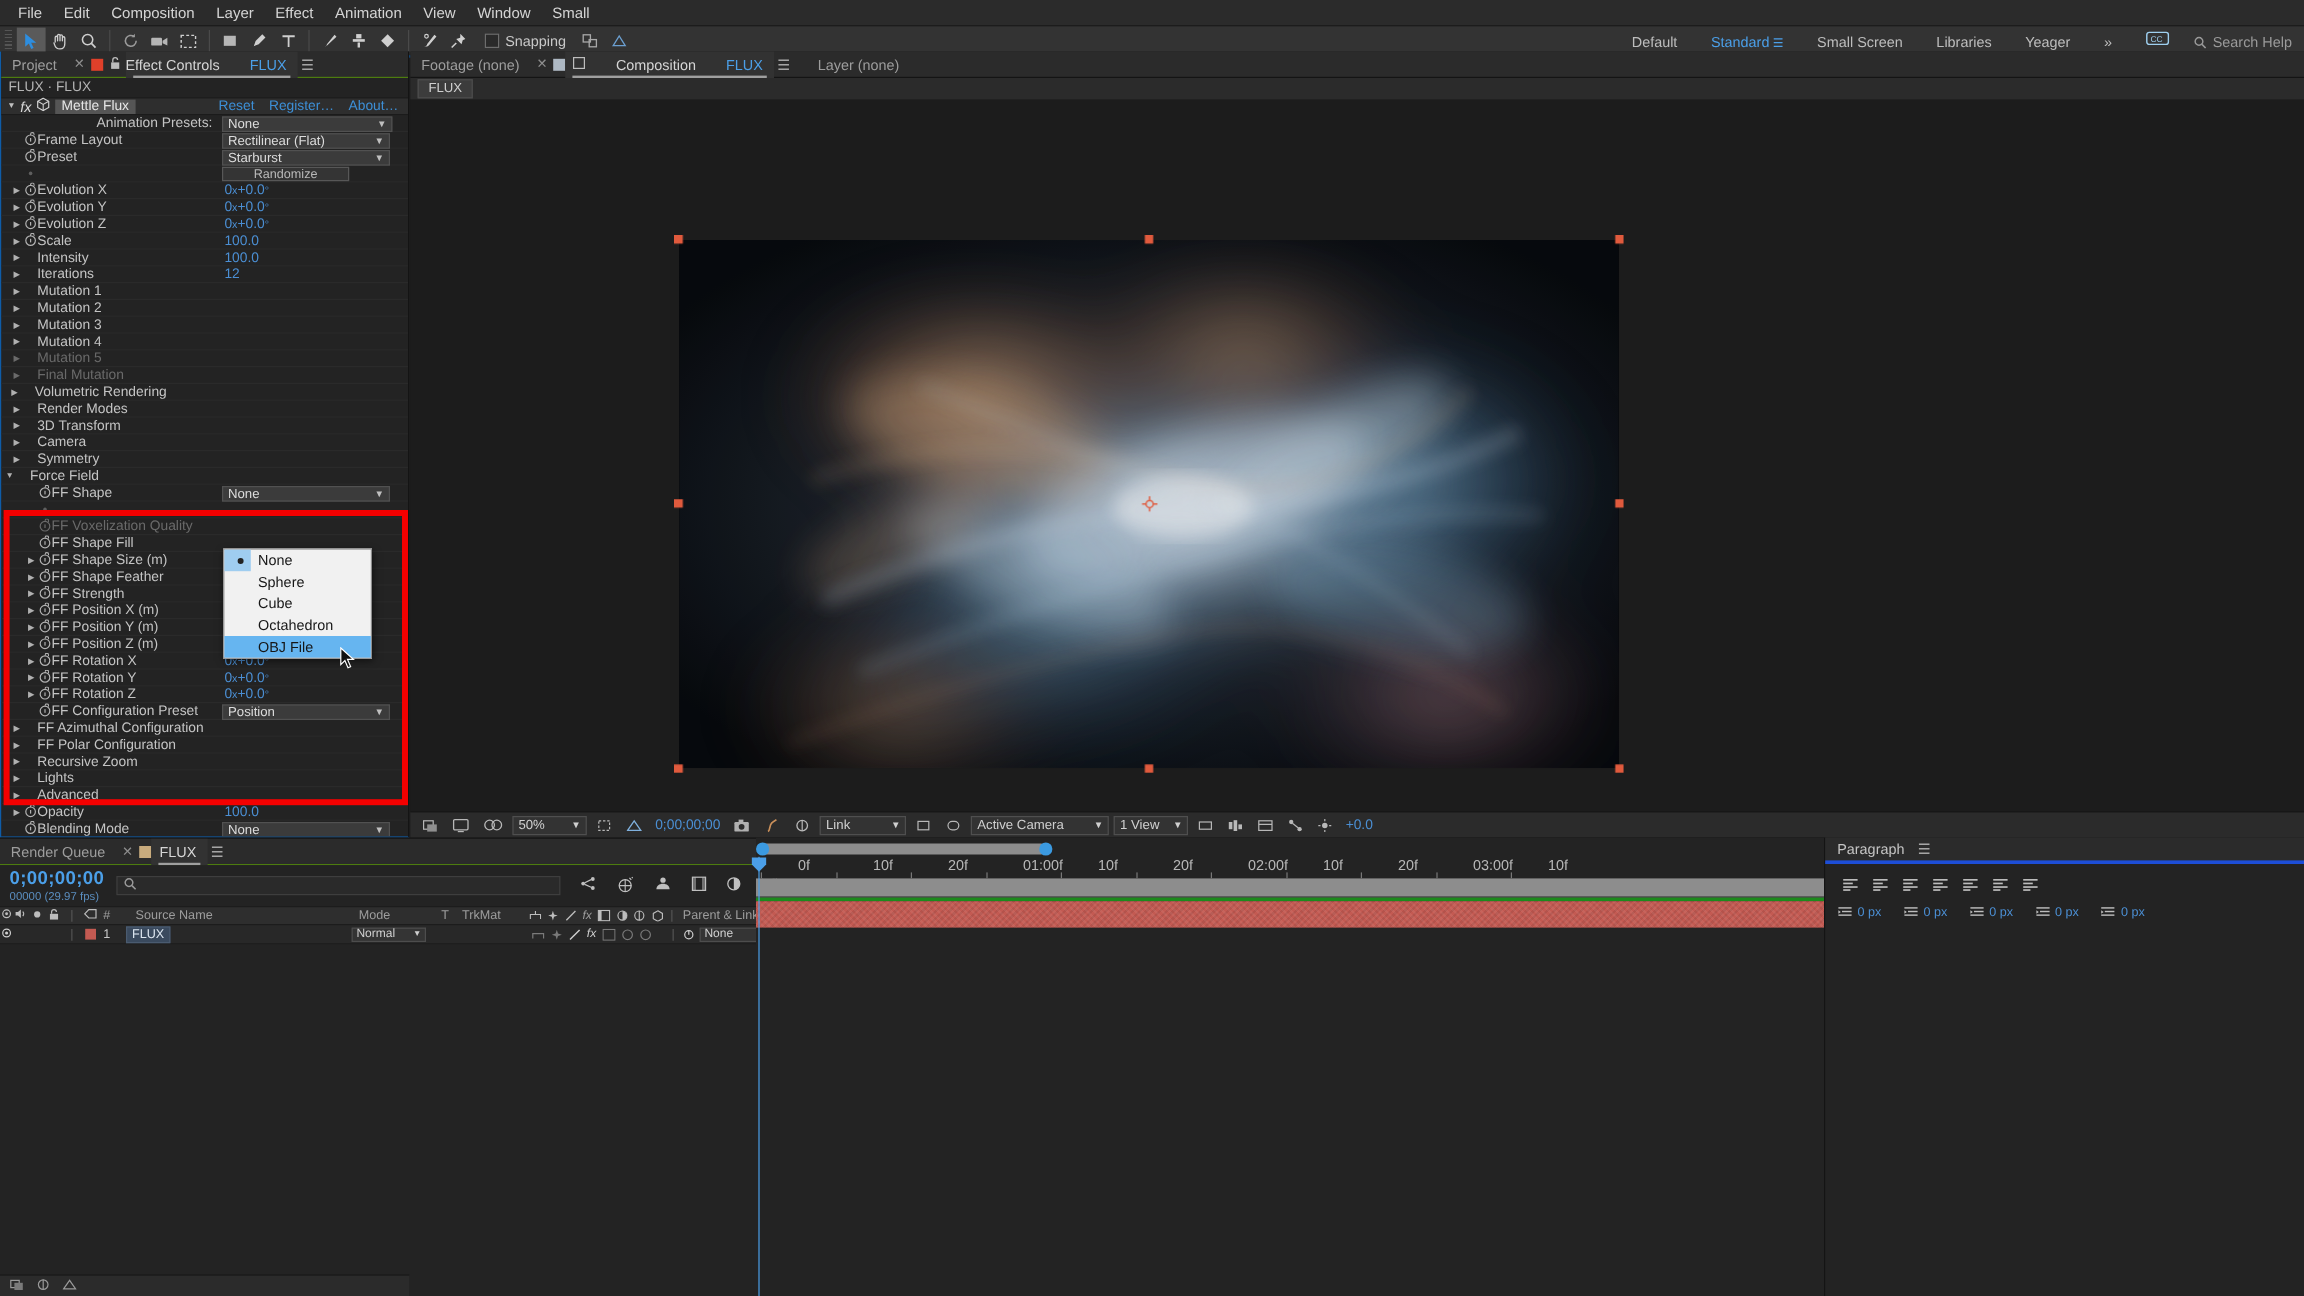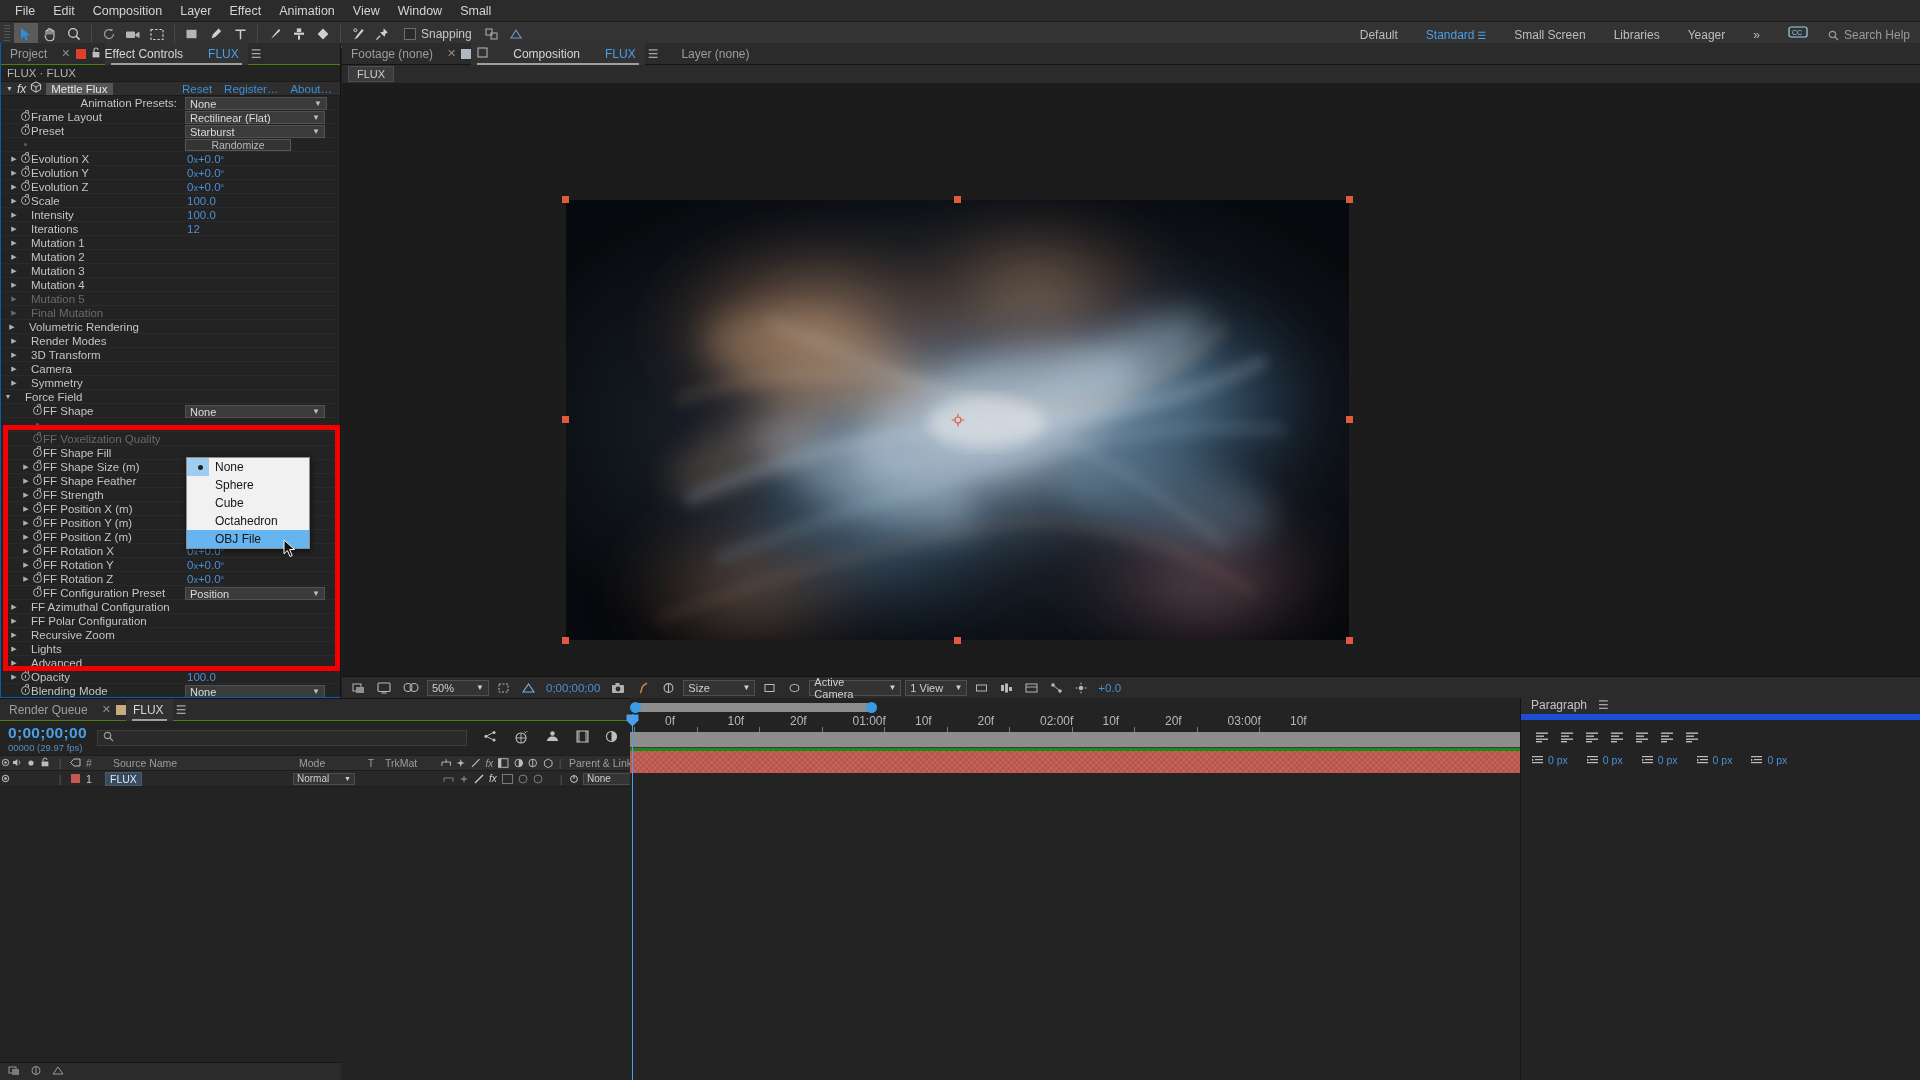--- a/index.html
+++ b/index.html
@@ -164,22 +164,22 @@
   .trk-green { height: 3px; background: #1d8a1d; }
   .trk-bar { height: 22px; background: #c35a52;
     background-image: repeating-linear-gradient(45deg, rgba(255,255,255,.06) 0 2px, transparent 2px 4px),
                       repeating-linear-gradient(-45deg, rgba(0,0,0,.08) 0 2px, transparent 2px 4px); }
   #playhead { position: absolute; left: 2px; top: 16px; bottom: 0; width: 1px; background: #4b9fe8; z-index: 8; }
   #playhead .ph { position: absolute; left: -6px; top: 0; width: 13px; height: 13px; }
 
   
   #para-panel { position: absolute; right: 0; top: 698px; width: 400px; bottom: 0; background: #232323;
     border-left: 1px solid #141414; }
-  .pg-tab { height: 22px; background: #2b2b2b; display: flex; padding-left: 10px; gap: 8px;
-    border-bottom: 6px solid #1d4ed8; font-size: 12px; color: #c4c4c4; }
+  .pg-tab { height: 22px; background: #2b2b2b; display: flex; align-items: center; padding-left: 10px; gap: 8px;
+    border-bottom: 3px solid #1d4ed8; font-size: 12px; color: #c4c4c4; }
   .pg-grid { display: flex; padding: 8px 10px 0 10px; gap: 3px; }
   .pgbtn { width: 22px; height: 18px; display: flex; align-items: center; justify-content: center; }
   .pg-fields { display: flex; flex-wrap: wrap; padding: 8px 10px; gap: 6px 18px; }
   .pgf { display: flex; align-items: center; gap: 4px; font-size: 10.5px; color: #b9b9b9; }
   .pgf .num { color: #4b8fd4; }
 
   .statusbar { position: absolute; left: 0; bottom: 0; width: 341px; height: 18px; background: #2b2b2b;
     display: flex; align-items: center; gap: 10px; padding-left: 8px; border-top: 1px solid #161616; }
 </style>
 </head>
@@ -845,34 +845,34 @@
             <path d="M3 11c2-1 1-5 3-7s3-2 4-3" stroke="#c98f5a" stroke-width="1.4" fill="none"></path>
           </svg>
       </span>
       <span class="cbtn">
         <svg width="13" height="12" viewBox="0 0 13 12">
             <circle cx="6.5" cy="6" r="4.4" fill="none" stroke="#b8b8b8" stroke-width="1.1"></circle>
             <path d="M6.5 1.6v8.8" stroke="#b8b8b8" stroke-width="1"></path>
           </svg>
       </span>
       <span class="selbox" style="width:72px">
-        <span>Size</span>
+        <span>Link</span>
         <span class="cv" style="margin-left:auto">▼</span>
       </span>
       <span class="cbtn">
         <svg width="13" height="12" viewBox="0 0 13 12">
             <rect x="2" y="2.5" width="9" height="7" fill="none" stroke="#b8b8b8" stroke-width="1"></rect>
           </svg>
       </span>
       <span class="cbtn">
         <svg width="13" height="12" viewBox="0 0 13 12">
             <rect x="2" y="2.5" width="9" height="7" rx="3.5" fill="none" stroke="#b8b8b8" stroke-width="1"></rect>
           </svg>
       </span>
-      <span class="selbox" style="width:92px">
+      <span class="selbox" style="width:115px">
         <span>Active Camera</span>
         <span class="cv" style="margin-left:auto">▼</span>
       </span>
       <span class="selbox" style="width:62px">
         <span>1 View</span>
         <span class="cv" style="margin-left:auto">▼</span>
       </span>
       <span class="cbtn">
         <svg width="13" height="12" viewBox="0 0 13 12">
             <rect x="1.5" y="3" width="10" height="6" fill="none" stroke="#b8b8b8" stroke-width="1"></rect>

